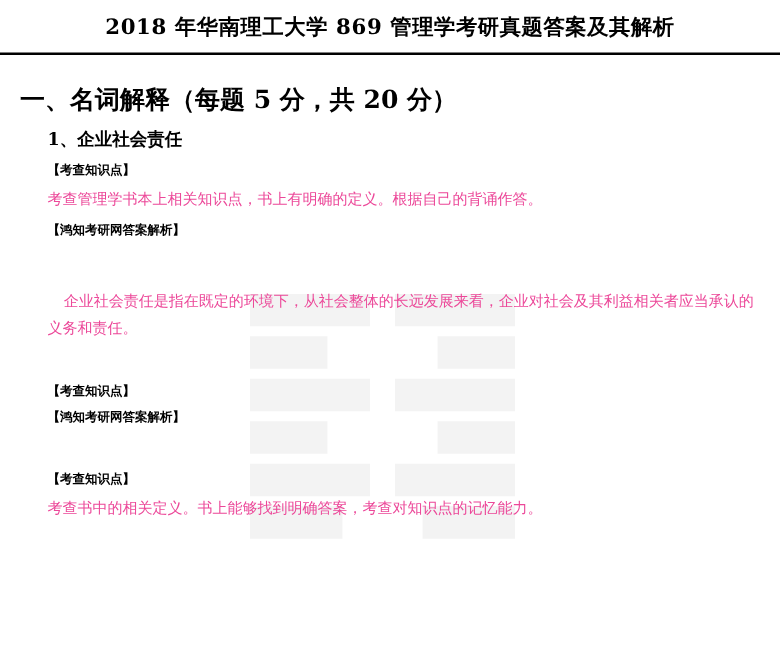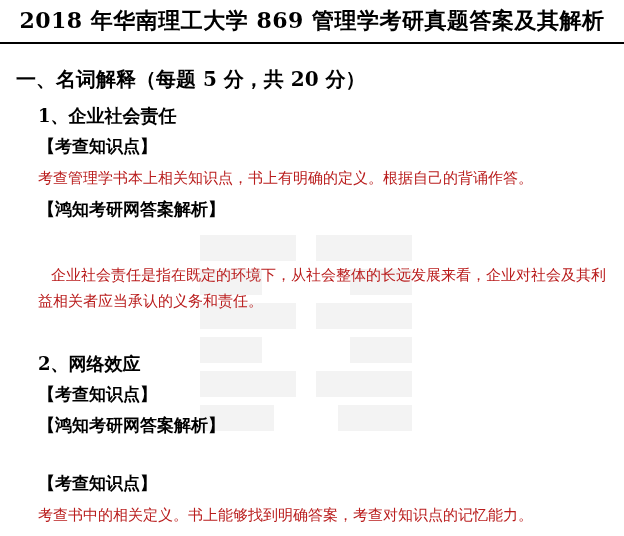--- a/index.html
+++ b/index.html
@@ -42,21 +42,21 @@
     height: 44px;
     border-bottom: 2px solid #000000;
     display: flex;
     align-items: center;
     justify-content: center;
     box-sizing: border-box;
   }
   .doc-title {
     font-family: "DejaVu Serif", "Liberation Serif", serif;
     font-weight: bold;
-    font-size: 22px;
+    font-size: 17px;
     letter-spacing: 0.5px;
     color: #000000;
     white-space: nowrap;
     text-align: center;
   }
 
   .content {
     position: relative;
     z-index: 2;
     padding: 12px 16px 0 16px;
@@ -67,39 +67,39 @@
     font-family: "DejaVu Serif", "Liberation Serif", serif;
     font-weight: bold;
     font-size: 20px;
     margin: 9px 0 8px 0;
     line-height: 1.4;
   }
 
   .item-head {
     font-family: "DejaVu Serif", "Liberation Serif", serif;
     font-weight: bold;
-    font-size: 18px;
+    font-size: 14px;
     margin: 10px 0 7px 22px;
     line-height: 1.4;
   }
 
   .sub-head {
     font-family: "DejaVu Serif", "Liberation Serif", serif;
     font-weight: bold;
-    font-size: 17px;
+    font-size: 10px;
     margin: 7px 0 6px 22px;
     line-height: 1.4;
   }
 
   .para {
-    font-family: Liberation Sans, sans-serif;
-    font-size: 15px;
+    font-family: Liberation Mono, monospace;
+    font-size: 12px;
     line-height: 1.75;
     margin: 2px 0 4px 22px;
-    color: #b91c1c;
+    color: #ec4899;
   }
   .para.indent {
     text-indent: 13px;
     margin-left: 22px;
     margin-top: 40px;
   }
   .gap-lg { height: 22px; }
 
   .clip-bottom {
     overflow: hidden;
@@ -141,21 +141,20 @@
       <div class="item-head">1、企业社会责任</div>
       <div class="sub-head">【考查知识点】</div>
       <div class="para">考查管理学书本上相关知识点，书上有明确的定义。根据自己的背诵作答。</div>
       <div class="sub-head">【鸿知考研网答案解析】</div>
       <div class="para indent">企业社会责任是指在既定的环境下，从社会整体的长远发展来看，企业对社会及其利益相关者应当承认的义务和责任。</div>
     </div>
 
     <div class="gap-lg"></div>
 
     <div>
-      <div class="item-head">2、网络效应</div>
       <div class="sub-head">【考查知识点】</div>
       <div class="sub-head">【鸿知考研网答案解析】</div>
     </div>
 
     <div class="gap-lg"></div>
 
     <div>
       <div class="sub-head">【考查知识点】</div>
       <div class="para">考查书中的相关定义。书上能够找到明确答案，考查对知识点的记忆能力。</div>
     </div>

